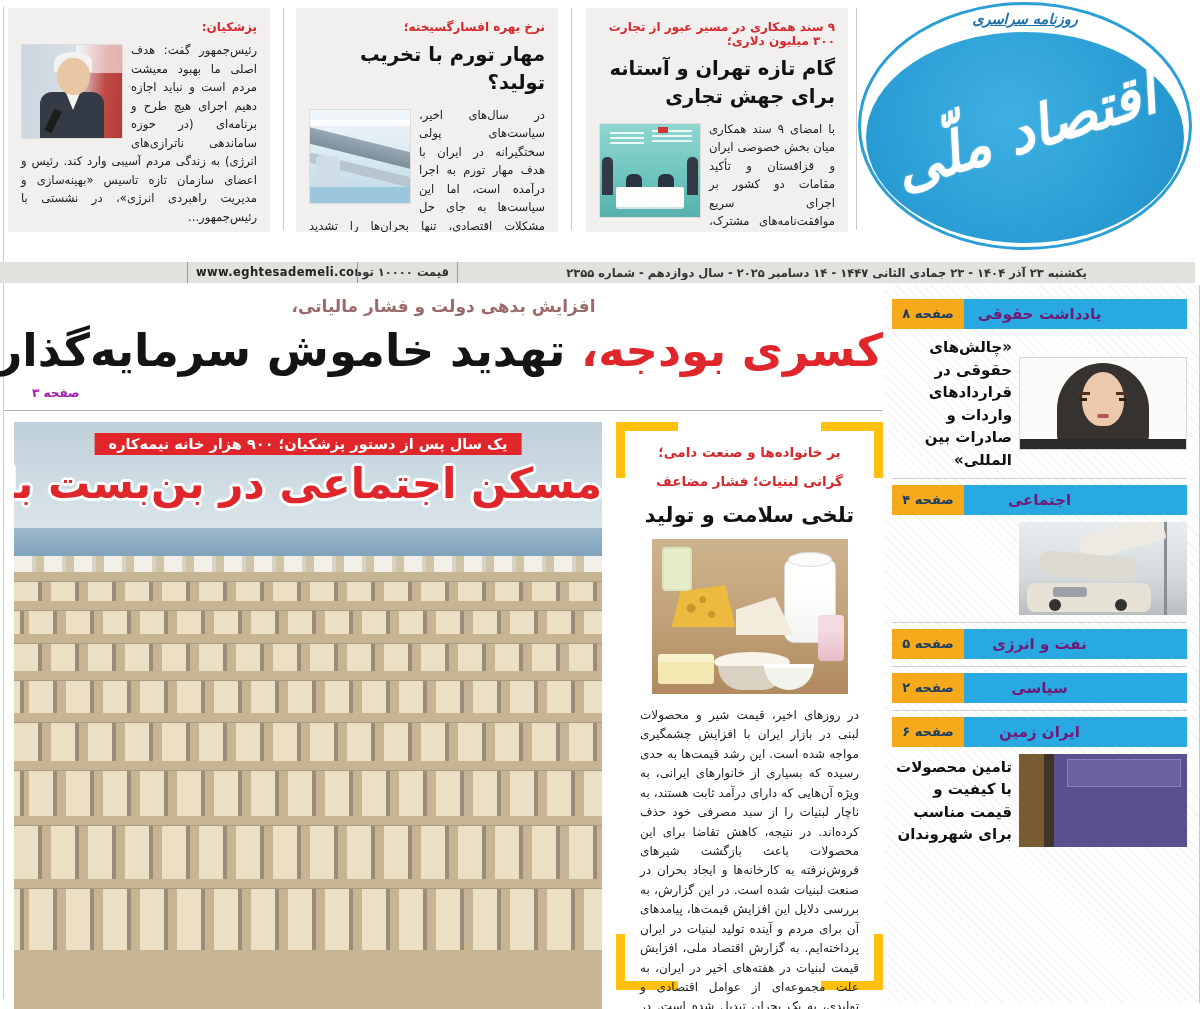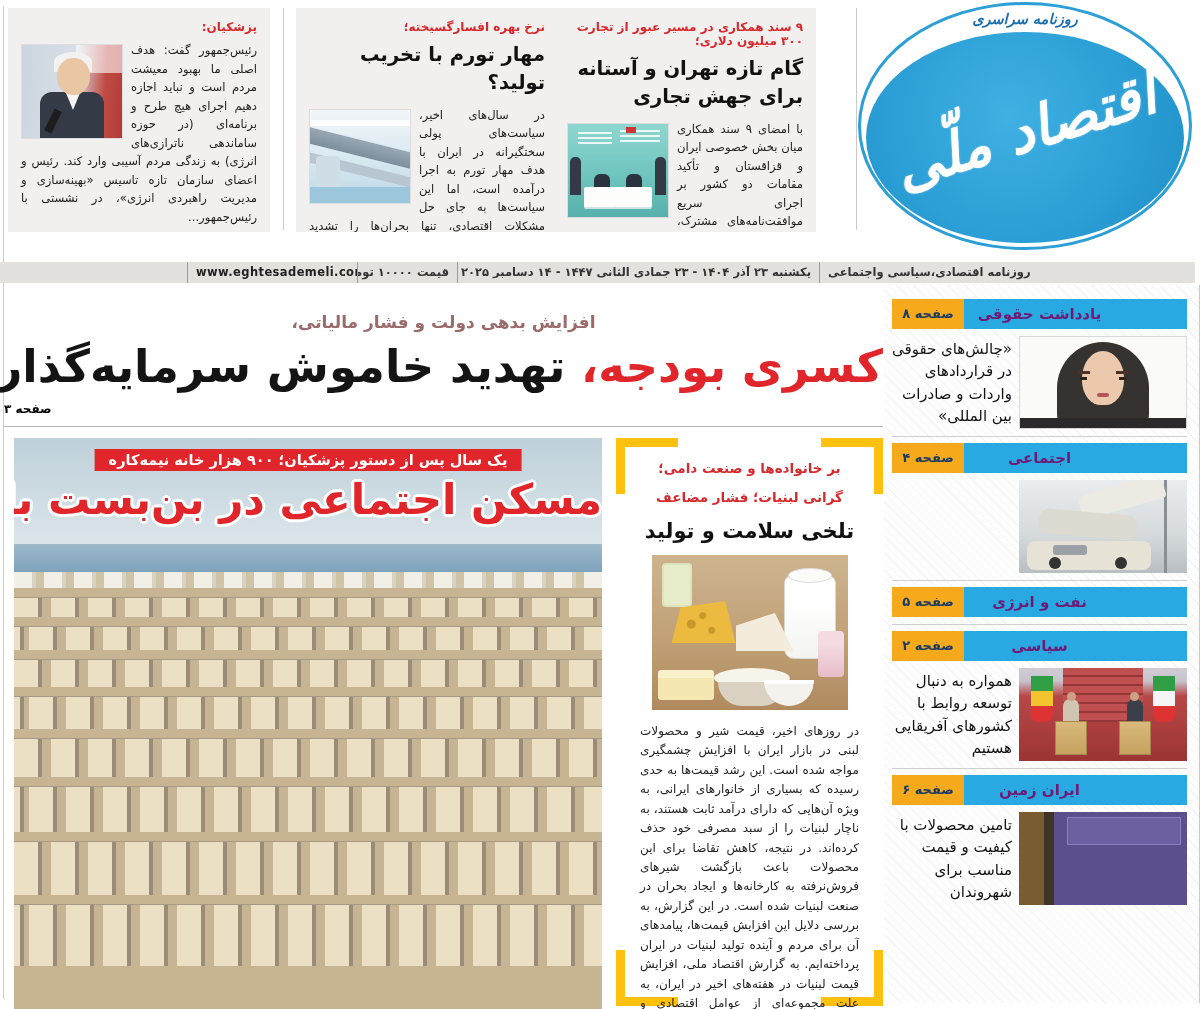--- a/index.html
+++ b/index.html
@@ -19,44 +19,44 @@
   .t-body   { font-size:11.6px; line-height:1.6; text-align:justify; color:#1c1c1c; }
   .t-photo  { float:left; width:102px; height:95px; margin:3px 8px 2px 0;
               position:relative; overflow:hidden; border:1px solid #ddd; }
 
   
   .masthead { position:absolute; right:8px; top:2px; width:334px; height:248px; }
   .logo-ring { position:absolute; inset:0; border-radius:50%; border:3px solid #2b9fd6; background:#fff; }
   .logo-fill { position:absolute; left:8px; right:8px; top:30px; bottom:7px; border-radius:50%;
                background:radial-gradient(circle at 45% 40%, #3fb0e2 0%, #2b9fd6 55%, #1f8dc6 100%); }
   .logo-tagline { position:absolute; top:9px; left:0; right:0; text-align:center;
-                  color:#1c6fae; font-size:14.5px; font-weight:bold; font-style:italic; }
+                  color:#1c6fae; font-size:14.5px; font-weight:bold; font-style:italic;text-decoration:underline; }
   .logo-title { position:absolute; left:0; right:0; top:96px; text-align:center; color:#fff;
                 font-size:57px; font-weight:bold; font-style:italic; transform:rotate(-17deg);
                 text-shadow:0 0 2px rgba(255,255,255,.5); white-space:nowrap; }
 
   
   .info-bar { position:absolute; top:262px; left:0; right:5px; height:21px; background:#e3e1de;
               display:flex; align-items:center; font-size:11.5px; font-weight:bold; color:#333; }
   .ib-cell { padding:0 8px; white-space:nowrap; overflow:hidden; }
   .ib-cell + .ib-cell { border-right:1px solid #9a9a9a; height:100%; line-height:21px; }
   .ib-type { width:375px; text-align:left; line-height:21px; }
   .ib-date { flex:1; text-align:center; }
   .ib-price{ width:100px; text-align:center; }
   .ib-web  { width:170px; text-align:center; direction:ltr; letter-spacing:.4px; color:#222; }
   .ib-fill { width:188px; }
 
   
   .main { position:absolute; left:4px; top:288px; width:879px; }
   .lead { text-align:center; border-bottom:1px solid #b3b3b3; padding-bottom:10px; }
-  .lead-kicker { color:#9b6b6b; font-size:17px; font-weight:bold; margin:24px 0 10px; }
+  .lead-kicker { color:#9b6b6b; font-size:17px; font-weight:bold; margin:8px 0 10px; }
   .lead-head { font-size:45px; font-weight:bold; color:#141414; line-height:1.1; white-space:nowrap; }
   .lead-head .red { color:#e0262b; }
-  .lead-page { text-align:right; color:#000000; font-size:12px; font-weight:bold; margin-top:10px; padding-right:4px;
-               direction:ltr; text-align:left; }
+  .lead-page { text-align:right; color:#a21caf; font-size:12px; font-weight:bold; margin-top:10px; padding-right:4px;
+               direction:ltr; text-align:left;margin-left:28px; }
 
   
   .content-row { display:flex; gap:14px; margin-top:11px; height:568px; }
 
   
   .dairy { width:267px; position:relative; height:568px; flex:none; }
   .c { position:absolute; width:62px; height:56px; border:0 solid #ffc10d; }
   .ctr{ top:0; right:0; border-top-width:9px; border-right-width:9px; }
   .ctl{ top:0; left:0;  border-top-width:9px; border-left-width:9px; }
   .cbr{ bottom:0; right:0; border-bottom-width:9px; border-right-width:9px; }
@@ -115,21 +115,21 @@
              background:repeating-linear-gradient(45deg, rgba(140,140,140,.10) 0 1px, transparent 1px 6px); }
   .sb-sec { margin-bottom:6px; border-bottom:1px solid #cfcfcf; padding-bottom:7px; }
   .sb-sec:last-child { border-bottom:none; }
   .sb-head { position:relative; height:30px; background:#29a9e1; }
   .sb-title { position:absolute; inset:0; text-align:center; line-height:30px;
               color:#701a75; font-size:15px; font-weight:bold; }
   .sb-page { position:absolute; left:0; top:0; width:72px; height:30px; background:#f6a91b;
              color:#1b3c63; text-align:center; line-height:30px; font-size:13px; font-weight:bold; }
   .sb-body { display:flex; gap:7px; margin-top:7px; align-items:center; }
   .sb-photo { width:168px; height:93px; flex:none; position:relative; overflow:hidden; }
-  .sb-text { flex:1; font-size:15px; font-weight:normal; line-height:1.5; text-align:right; color:#101010; }
+  .sb-text { flex:1; font-size:15px; font-weight:bold; line-height:1.5; text-align:right; color:#101010; }
 
   
   .p-pez { background:linear-gradient(95deg,#ccd6e0 0%,#d8dee6 52%,#c14a44 80%,#b03c38 100%); }
   .pz-flag { right:0; top:0; width:46%; height:30%; background:rgba(255,255,255,.6); }
   .pz-hair { left:32px; top:7px;  width:38px; height:20px; background:#f2f2f0; border-radius:50% 50% 0 0; }
   .pz-face { left:35px; top:13px; width:33px; height:37px; background:#e9c6a4; border-radius:48%; }
   .pz-body { left:18px; top:47px; width:64px; height:50px; background:#343a46; border-radius:12px 12px 0 0; }
   .pz-shirt{ left:44px; top:48px; width:14px; height:17px; background:#f5f5f5; clip-path:polygon(0 0,100% 0,50% 100%); }
   .pz-mic  { left:27px; top:64px; width:8px;  height:24px; background:#1d1d1d; transform:rotate(26deg); }
 
@@ -206,21 +206,21 @@
       <div class="logo-ring"></div>
       <div class="logo-tagline">روزنامه سراسری</div>
       <div class="logo-fill"></div>
       <div class="logo-title">اقتصاد ملّی</div>
     </div>
 
     <div class="vdiv" style="left:283px"></div>
     <div class="vdiv" style="left:571px"></div>
     <div class="vdiv" style="left:856px"></div>
 
-    <article class="tbox" style="left:554px">
+    <article class="tbox" style="left:586px">
       <div class="t-kicker">۹ سند همکاری در مسیر عبور از تجارت ۳۰۰ میلیون دلاری؛</div>
       <h2 class="t-head">گام تازه تهران و آستانه برای جهش تجاری</h2>
       <div class="t-body">
         <div class="t-photo p-sign">
           <div class="abs sg-t1"></div>
           <div class="abs sg-t2"></div>
           <div class="abs sg-rd"></div>
           <div class="abs sg-p1"></div>
           <div class="abs sg-p2"></div>
           <div class="abs sg-s1"></div>
@@ -260,21 +260,20 @@
           <div class="abs pz-face"></div>
           <div class="abs pz-mic"></div>
         </div>
         <span>رئیس‌جمهور گفت: هدف اصلی ما بهبود معیشت مردم است و نباید اجازه دهیم اجرای هیچ طرح و برنامه‌ای (در حوزه ساماندهی ناترازی‌های انرژی) به زندگی مردم آسیبی وارد کند. رئیس و اعضای سازمان تازه تاسیس «بهینه‌سازی و مدیریت راهبردی انرژی»، در نشستی با رئیس‌جمهور...</span>
       </div>
 
     </article>
   </header>
 
   <div class="info-bar">
-    <div class="ib-cell ib-type">روزنامه اقتصادی،سیاسی واجتماعی</div>
     <div class="ib-cell ib-date">یکشنبه ۲۳ آذر ۱۴۰۴ - ۲۳ جمادی الثانی ۱۴۴۷ - ۱۴ دسامبر ۲۰۲۵ - سال دوازدهم - شماره ۲۳۵۵</div>
     <div class="ib-cell ib-price">قیمت ۱۰۰۰۰ تومان</div>
     <div class="ib-cell ib-web">www.eghtesademeli.com</div>
     <div class="ib-cell ib-fill"></div>
   </div>
 
   <main class="main">
 
     <div class="lead">
       <div class="lead-kicker">افزایش بدهی دولت و فشار مالیاتی،</div>
@@ -381,34 +380,20 @@
         <span class="sb-title">نفت و انرژی</span>
         <span class="sb-page">صفحه ۵</span>
       </div>
     </section>
 
     <section class="sb-sec">
       <div class="sb-head">
         <span class="sb-title">سیاسی</span>
         <span class="sb-page">صفحه ۲</span>
       </div>
-      <div class="sb-body">
-        <div class="sb-photo p-pod">
-          <div class="abs pd-st"></div>
-          <div class="abs pd-f1"></div>
-          <div class="abs pd-f2"></div>
-          <div class="abs pd-g1"></div>
-          <div class="abs pd-g2"></div>
-          <div class="abs pd-h1"></div>
-          <div class="abs pd-h2"></div>
-          <div class="abs pd-p1"></div>
-          <div class="abs pd-p2"></div>
-        </div>
-        <div class="sb-text">همواره به دنبال توسعه روابط با کشورهای آفریقایی هستیم</div>
-      </div>
     </section>
 
     <section class="sb-sec">
       <div class="sb-head">
         <span class="sb-title">ایران زمین</span>
         <span class="sb-page">صفحه ۶</span>
       </div>
       <div class="sb-body">
         <div class="sb-photo p-conf">
           <div class="abs cf-ban"></div>

